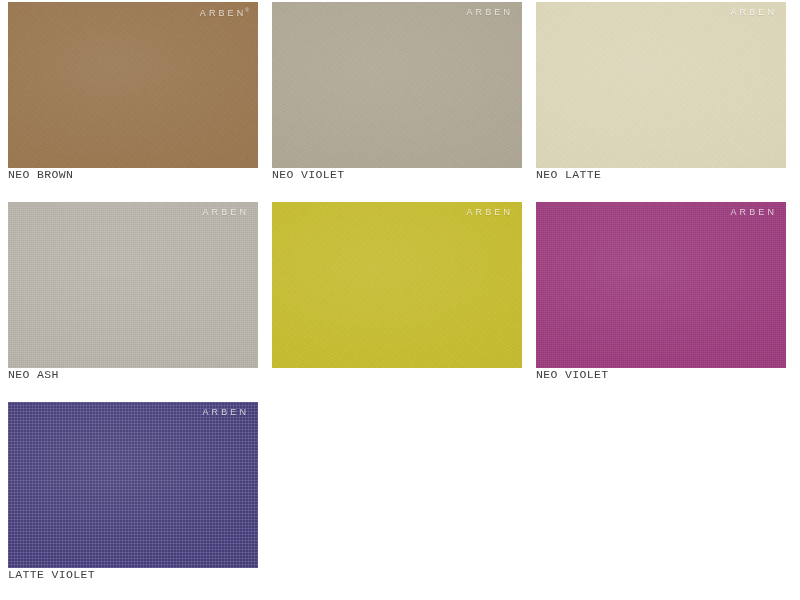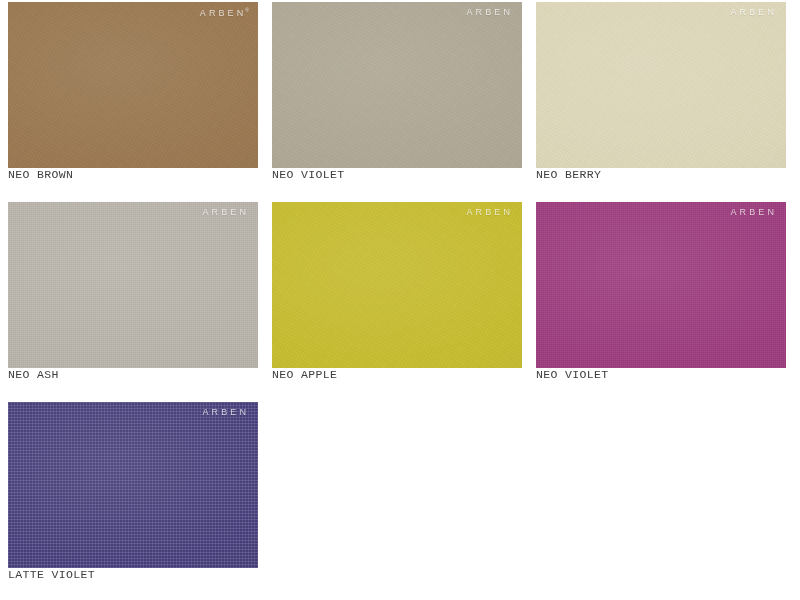--- a/index.html
+++ b/index.html
@@ -128,37 +128,36 @@
           <div class="watermark"><span>ARBEN</span></div>
         </div>
         <div class="swatch-label">NEO VIOLET</div>
       </div>
       <div class="swatch-cell">
         <div class="swatch-chip" style="background-color: rgb(224, 217, 188);">
           <div class="tex tex-grain"></div>
           <div class="sheen"></div>
           <div class="watermark"><span>ARBEN</span></div>
         </div>
-        <div class="swatch-label">NEO BERRY</div>
+        <div class="swatch-label">NEO LATTE</div>
       </div>
       <div class="swatch-cell">
         <div class="swatch-chip" style="background-color: rgb(186, 181, 172);">
           <div class="tex tex-weave"></div>
           <div class="sheen"></div>
           <div class="watermark"><span>ARBEN</span></div>
         </div>
         <div class="swatch-label">NEO ASH</div>
       </div>
       <div class="swatch-cell">
         <div class="swatch-chip" style="background-color: rgb(201, 191, 50);">
           <div class="tex tex-grain"></div>
           <div class="sheen"></div>
           <div class="watermark"><span>ARBEN</span></div>
         </div>
-        <div class="swatch-label">NEO APPLE</div>
       </div>
       <div class="swatch-cell">
         <div class="swatch-chip" style="background-color: rgb(158, 61, 127);">
           <div class="tex tex-weave"></div>
           <div class="sheen"></div>
           <div class="watermark"><span>ARBEN</span></div>
         </div>
         <div class="swatch-label">NEO VIOLET</div>
       </div>
       <div class="swatch-cell">

